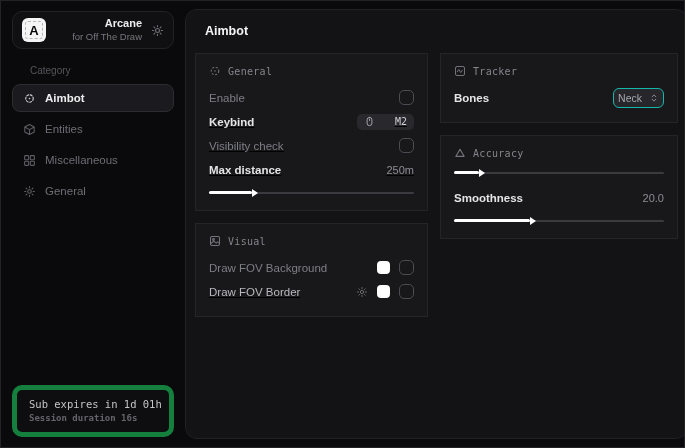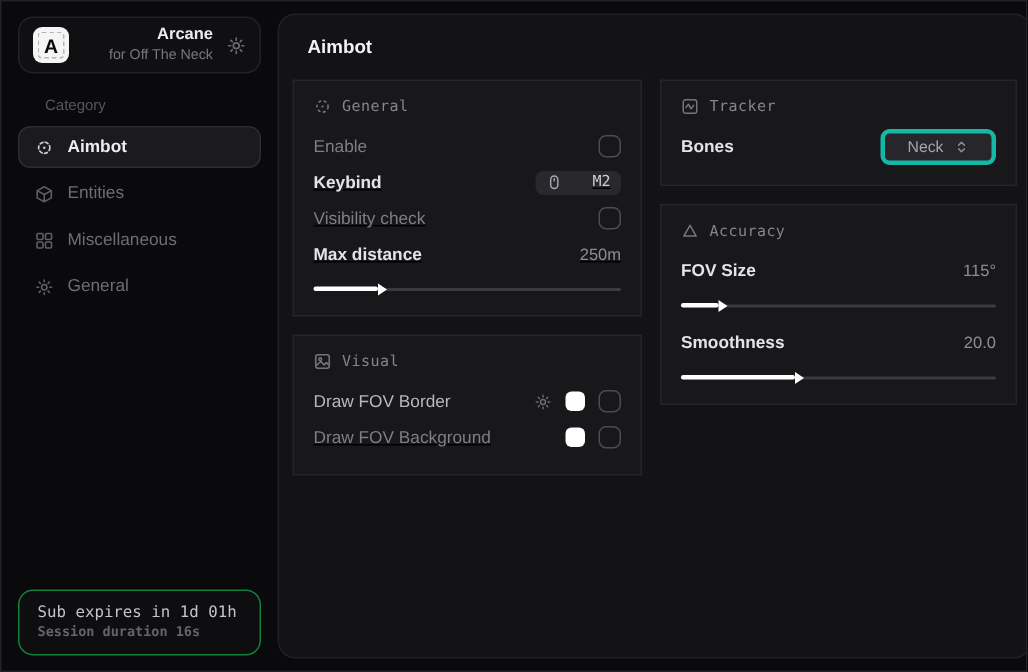--- a/index.html
+++ b/index.html
@@ -12,21 +12,21 @@
   .logo-box { width:24px; height:24px; background:#f5f5f5; border-radius:6px; display:flex; align-items:center; justify-content:center; color:#0a0a0a; font-weight:700; font-size:13px; flex-shrink:0; outline:1px dashed #b5b5b5; outline-offset:-4px; }
   .logo-text { flex:1; line-height:1.25;text-align:right; }
   .logo-name { font-size:11px; font-weight:700; color:#ececee; }
   .logo-sub  { font-size:9.5px; color:#77777e; }
   .logo-gear { color:#6b6b72; display:flex; }
   .category  { font-size:10px; color:#55555c; margin:16px 18px 8px; }
   .nav-item  { height:28px; border-radius:8px; border:1px solid transparent; display:flex; align-items:center; gap:9px; padding:0 10px; color:#6d6d75; font-size:11.5px; margin-bottom:3px; cursor:pointer; }
   .nav-item.active { background:#1b1b1f; border-color:#2c2c31; color:#ededf0; font-weight:600; }
   .nav-icon { display:flex; color:inherit; opacity:.85; }
   .side-spacer { flex:1; }
-  .footer-card { border:1px solid #15803d; background:#0e0e11; border-radius:10px; padding:8px 12px 9px; }
+  .footer-card { border:5px solid #15803d; background:#0e0e11; border-radius:10px; padding:8px 12px 9px; }
   .footer-line1 { font-family:"DejaVu Sans Mono", monospace; font-size:10.5px; color:#c4c4c9; margin-bottom:3px; white-space:nowrap; }
   .footer-line2 { font-family:"DejaVu Sans Mono", monospace; font-size:9px; color:#64646b; font-weight:700; }
 
   
   .main { flex:1; margin:8px 8px 8px 0; background:#131316; border:1px solid #202025; border-radius:12px; padding:13px 9px 9px; display:flex; flex-direction:column; }
   .main-title { font-size:12.5px; font-weight:700; color:#f4f4f5; margin:1px 10px 15px; }
   .columns { display:flex; gap:12px; align-items:flex-start; }
   .col-left { width:233px; }
   .col-right { width:238px; }
   .card { background:#18181b; border:1px solid #242429; border-radius:0; padding:11px 13px 13px; margin-bottom:12px; }
@@ -40,21 +40,21 @@
   .row-value { font-size:11px; color:#8c8c94; }
   .row-right { display:flex; align-items:center; gap:9px; }
 
   .checkbox { width:15px; height:15px; border:1.5px solid #4b4b53; border-radius:5px; background:transparent; cursor:pointer; flex-shrink:0; }
   .swatch { width:13px; height:13px; border-radius:4px; cursor:pointer; flex-shrink:0; }
   .row-gear { color:#6b6b72; display:flex; cursor:pointer; }
 
   .keybadge { display:flex; align-items:center; gap:20px; background:#28282d; border-radius:5px; padding:2.5px 7px; color:#cfcfd4; font-size:10px; font-family:"DejaVu Sans Mono", monospace; cursor:pointer; }
   .keybadge .mouse-ic { display:flex; color:#a8a8b0; }
 
-  .select { display:flex; align-items:center; gap:7px; background:#26262b; border:3px solid #14b8a6; border-radius:6px; padding:3px 15px; color:#a6a6ae; font-size:10.5px; cursor:pointer; }
+  .select { display:flex; align-items:center; gap:7px; background:#26262b; border:1px solid #14b8a6; border-radius:6px; padding:3px 4px; color:#a6a6ae; font-size:10.5px; cursor:pointer; }
   .select .chev { display:flex; color:#8c8c94; }
 
   .slider { position:relative; height:9px; margin-top:7px; cursor:pointer; }
   .slider .track { position:absolute; left:0; right:0; top:3.5px; height:2px; background:#3a3a41; border-radius:1px; }
   .slider .fill { position:absolute; left:0; top:3px; height:3px; background:#ffffff; border-radius:2px; }
   .slider .fill::after { content:""; position:absolute; right:-6px; top:-2.5px; width:0; height:0; border-left:6px solid #ffffff; border-top:4px solid transparent; border-bottom:4px solid transparent; }
 
   svg { display:block; }
 </style>
 </head>
@@ -63,21 +63,21 @@
 <div class="window">
 
   <div class="sidebar">
 
     <div class="logo-card">
       <div class="logo-box">
           <span>A</span>
         </div>
       <div class="logo-text">
         <div class="logo-name">Arcane</div>
-        <div class="logo-sub">for Off The Neck</div>
+        <div class="logo-sub">for Off The Draw</div>
       </div>
       <span class="logo-gear">
         <svg width="13" height="13" viewBox="0 0 16 16" fill="none" stroke="currentColor" stroke-width="1.4" stroke-linecap="round">
           <circle cx="8" cy="8" r="2.4"></circle>
           <path d="M8 1.8v1.6M8 12.6v1.6M1.8 8h1.6M12.6 8h1.6M3.6 3.6l1.1 1.1M11.3 11.3l1.1 1.1M12.4 3.6l-1.1 1.1M4.7 11.3l-1.1 1.1"></path>
         </svg>
       </span>
     </div>
 
     <div class="category">Category</div>
@@ -186,43 +186,43 @@
         <div class="card">
           <div class="card-header">
             <span class="hdr-icon">
               <svg width="12" height="12" viewBox="0 0 16 16" fill="none" stroke="currentColor" stroke-width="1.4" stroke-linejoin="round">
                 <rect x="2" y="2" width="12" height="12" rx="2"></rect>
                   <circle cx="6" cy="6" r="1.2"></circle>
                   <path d="M2.5 11.5 6.5 8l3 3 2-2 2 2"></path>
               </svg>
             </span>
             <span>Visual</span>
+          </div>
+
+          <div class="row">
+            <span class="row-label muted">Draw FOV Background</span>
+            <span class="row-right">
+              <span class="swatch" style="background: rgb(255, 255, 255);"></span>
+              <span class="checkbox"></span>
+            </span>
           </div>
 
           <div class="row">
             <span class="row-label semi">Draw FOV Border</span>
             <span class="row-right">
               <span class="row-gear">
                 <svg width="12" height="12" viewBox="0 0 16 16" fill="none" stroke="currentColor" stroke-width="1.3" stroke-linecap="round">
                   <circle cx="8" cy="8" r="2.2"></circle>
                   <path d="M8 2v1.5M8 12.5V14M2 8h1.5M12.5 8H14M3.8 3.8l1 1M11.2 11.2l1 1M12.2 3.8l-1 1M4.8 11.2l-1 1"></path>
                 </svg>
               </span>
               <span class="swatch" style="background: rgb(255, 255, 255);"></span>
               <span class="checkbox"></span>
             </span>
           </div>
-
-          <div class="row">
-            <span class="row-label muted">Draw FOV Background</span>
-            <span class="row-right">
-              <span class="swatch" style="background: rgb(255, 255, 255);"></span>
-              <span class="checkbox"></span>
-            </span>
-          </div>
         </div>
       </div>
 
       <div class="col-right">
 
         <div class="card">
           <div class="card-header">
             <span class="hdr-icon">
               <svg width="12" height="12" viewBox="0 0 16 16" fill="none" stroke="currentColor" stroke-width="1.3" stroke-linejoin="round">
                 <rect x="2" y="2" width="12" height="12" rx="2"></rect>
@@ -248,24 +248,20 @@
         <div class="card">
           <div class="card-header">
             <span class="hdr-icon">
               <svg width="12" height="12" viewBox="0 0 16 16" fill="none" stroke="currentColor" stroke-width="1.4" stroke-linejoin="round">
                 <path d="M8 3 13.5 12.5H2.5z"></path>
               </svg>
             </span>
             <span>Accuracy</span>
           </div>
 
-          <div class="row">
-            <span class="row-label">FOV Size</span>
-            <span class="row-value">115°</span>
-          </div>
           <div class="slider">
             <span class="track"></span>
             <span class="fill" style="width: 12%;"></span>
           </div>
 
           <div class="row" style="margin-top:9px">
             <span class="row-label">Smoothness</span>
             <span class="row-value">20.0</span>
           </div>
           <div class="slider">

